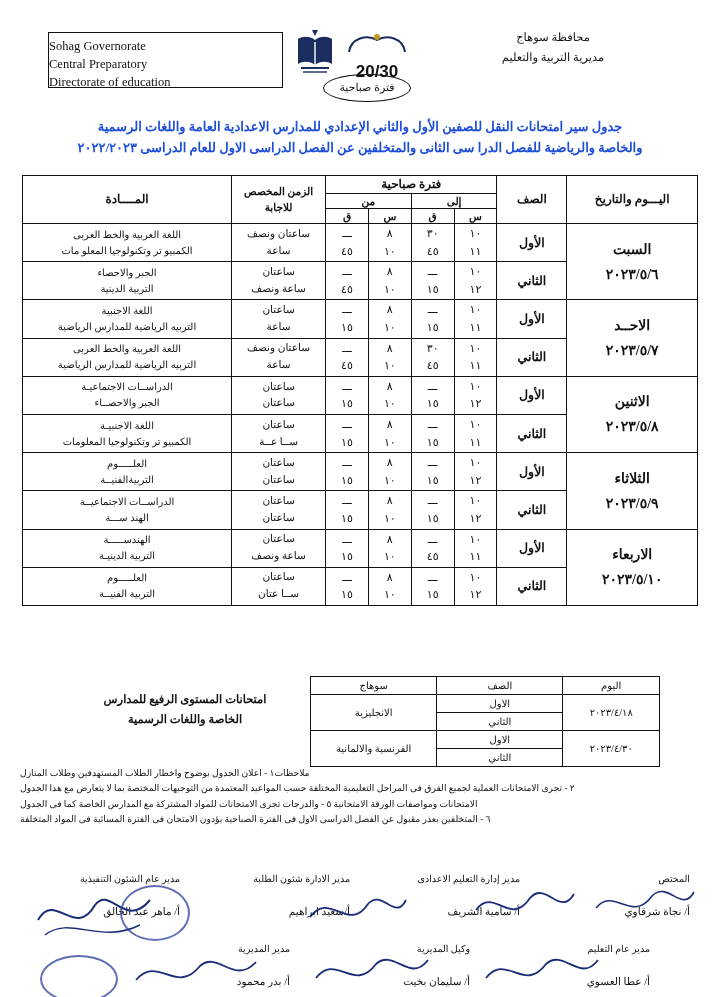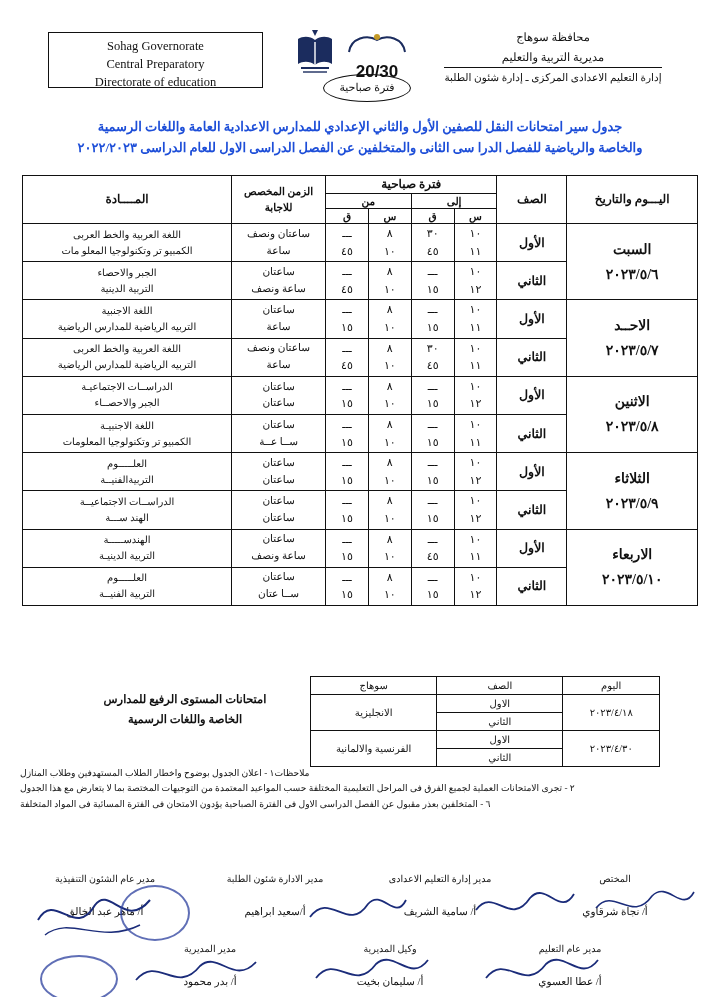--- a/index.html
+++ b/index.html
@@ -24,24 +24,23 @@
     position: absolute;
     top: 24px;
     left: 0;
     width: 720px;
     height: 90px;
   }
   .hdr-left-box {
     position: absolute;
     left: 48px;
     top: 8px;
-    width: 215px;
+    width: 235px;
     height: 56px;
     border: 1.5px solid #111;
-    text-align: center;
     font-family: "Liberation Serif", serif;
     font-size: 12.5px;
     line-height: 1.45;
     padding-top: 4px;
     box-sizing: border-box;
     color: #111;
   }
   .hdr-right {
     position: absolute;
     right: 42px;
@@ -217,21 +216,21 @@
     position: absolute;
     left: 0;
     width: 720px;
     direction: rtl;
     color: #111;
   }
   .sig-row1 { top: 872px; }
   .sig-row2 { top: 942px; }
   .sig {
     position: absolute;
-    text-align: center;
+    text-align: right;
     font-size: 9.5px;
     line-height: 1.5;
   }
   .sig .role { font-size: 9.5px; }
   .sig .name { font-size: 10.5px; margin-top: 18px; }
   .scribble {
     position: absolute;
     font-family: "Liberation Serif", serif;
     color: #1a2f86;
     pointer-events: none;
@@ -275,21 +274,20 @@
           <circle cx="32" cy="5" r="3" fill="#c49a27"></circle>
         </svg>
         <div class="num">20/30</div>
       </div>
       <div class="period-oval">فترة صباحية</div>
     </div>
 
     <div class="hdr-right">
       <div class="l1">محافظة سوهاج</div>
       <div class="l2">مديرية التربية والتعليم</div>
-      <div class="l3">إدارة التعليم الاعدادى المركزى ـ إدارة شئون الطلبة</div>
     </div>
   </div>
 
   <div class="title">
     <div>جدول سير امتحانات النقل للصفين الأول والثاني الإعدادي للمدارس الاعدادية العامة واللغات الرسمية</div>
     <div>والخاصة والرياضية للفصل الدرا سى الثانى والمتخلفين عن الفصل الدراسى الاول للعام الدراسى ٢٠٢٢/٢٠٢٣</div>
   </div>
 
   <table class="main-table">
     <thead>
@@ -638,20 +636,21 @@
       </table>
     <div class="sec-note">
       <div>امتحانات المستوى الرفيع للمدارس</div>
       <div>الخاصة واللغات الرسمية</div>
     </div>
   </div>
 
   <div class="notes">
     <div>ملاحظات١ - اعلان الجدول بوضوح واخطار الطلاب المستهدفين وطلاب المنازل</div>
     <div>٢ - تجرى الامتحانات العملية لجميع الفرق فى المراحل التعليمية المختلفة حسب المواعيد المعتمدة من التوجيهات المختصة بما لا يتعارض مع هذا الجدول</div>
+    <div>الامتحانات ومواصفات الورقة الامتحانية ٥ - والدرجات تجرى الامتحانات للمواد المشتركة مع المدارس الخاصة كما فى الجدول</div>
     <div>٦ - المتخلفين بعذر مقبول عن الفصل الدراسى الاول فى الفترة الصباحية يؤدون الامتحان فى الفترة المسائية فى المواد المتخلفة</div>
   </div>
 
   <div class="sig-row sig-row1">
     <div class="sig" style="right:540px;width:150px">
       <div class="role">مدير عام الشئون التنفيذية</div>
       <div class="name">أ/ ماهر عبد الخالق</div>
     </div>
     <div class="sig" style="right:370px;width:150px">
       <div class="role">مدير الادارة شئون الطلبة</div>

